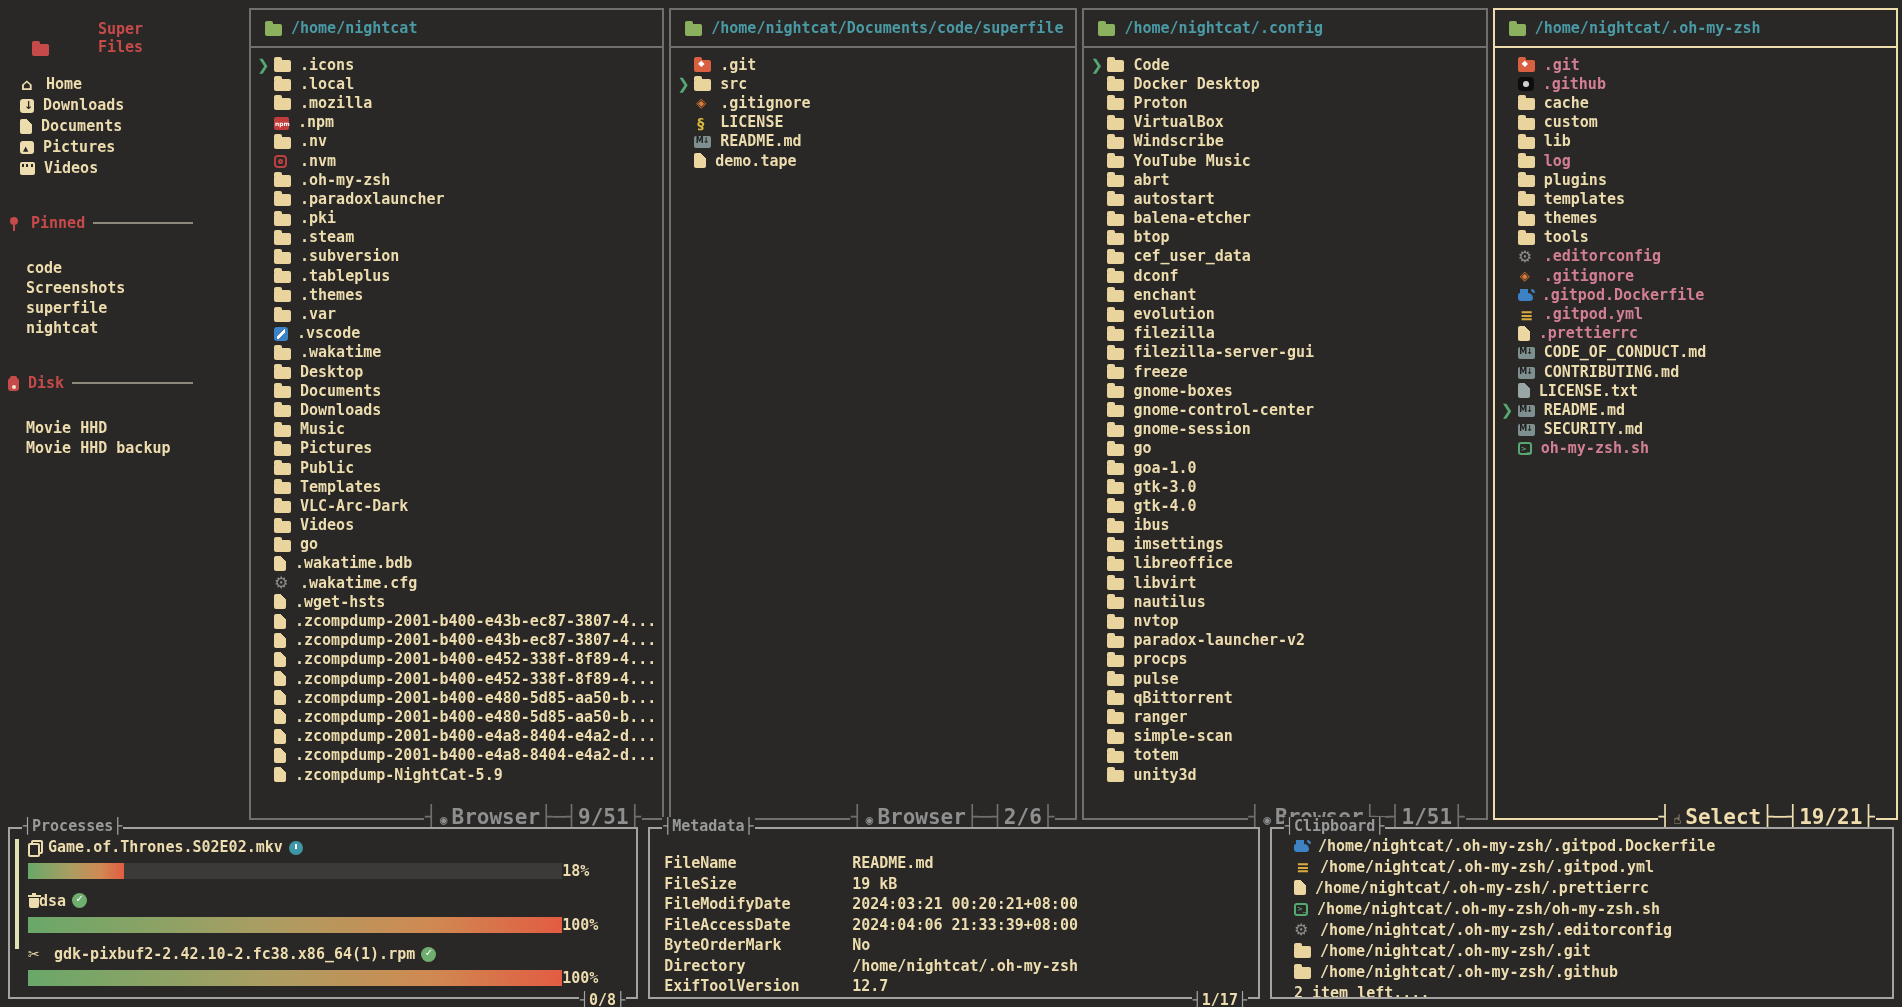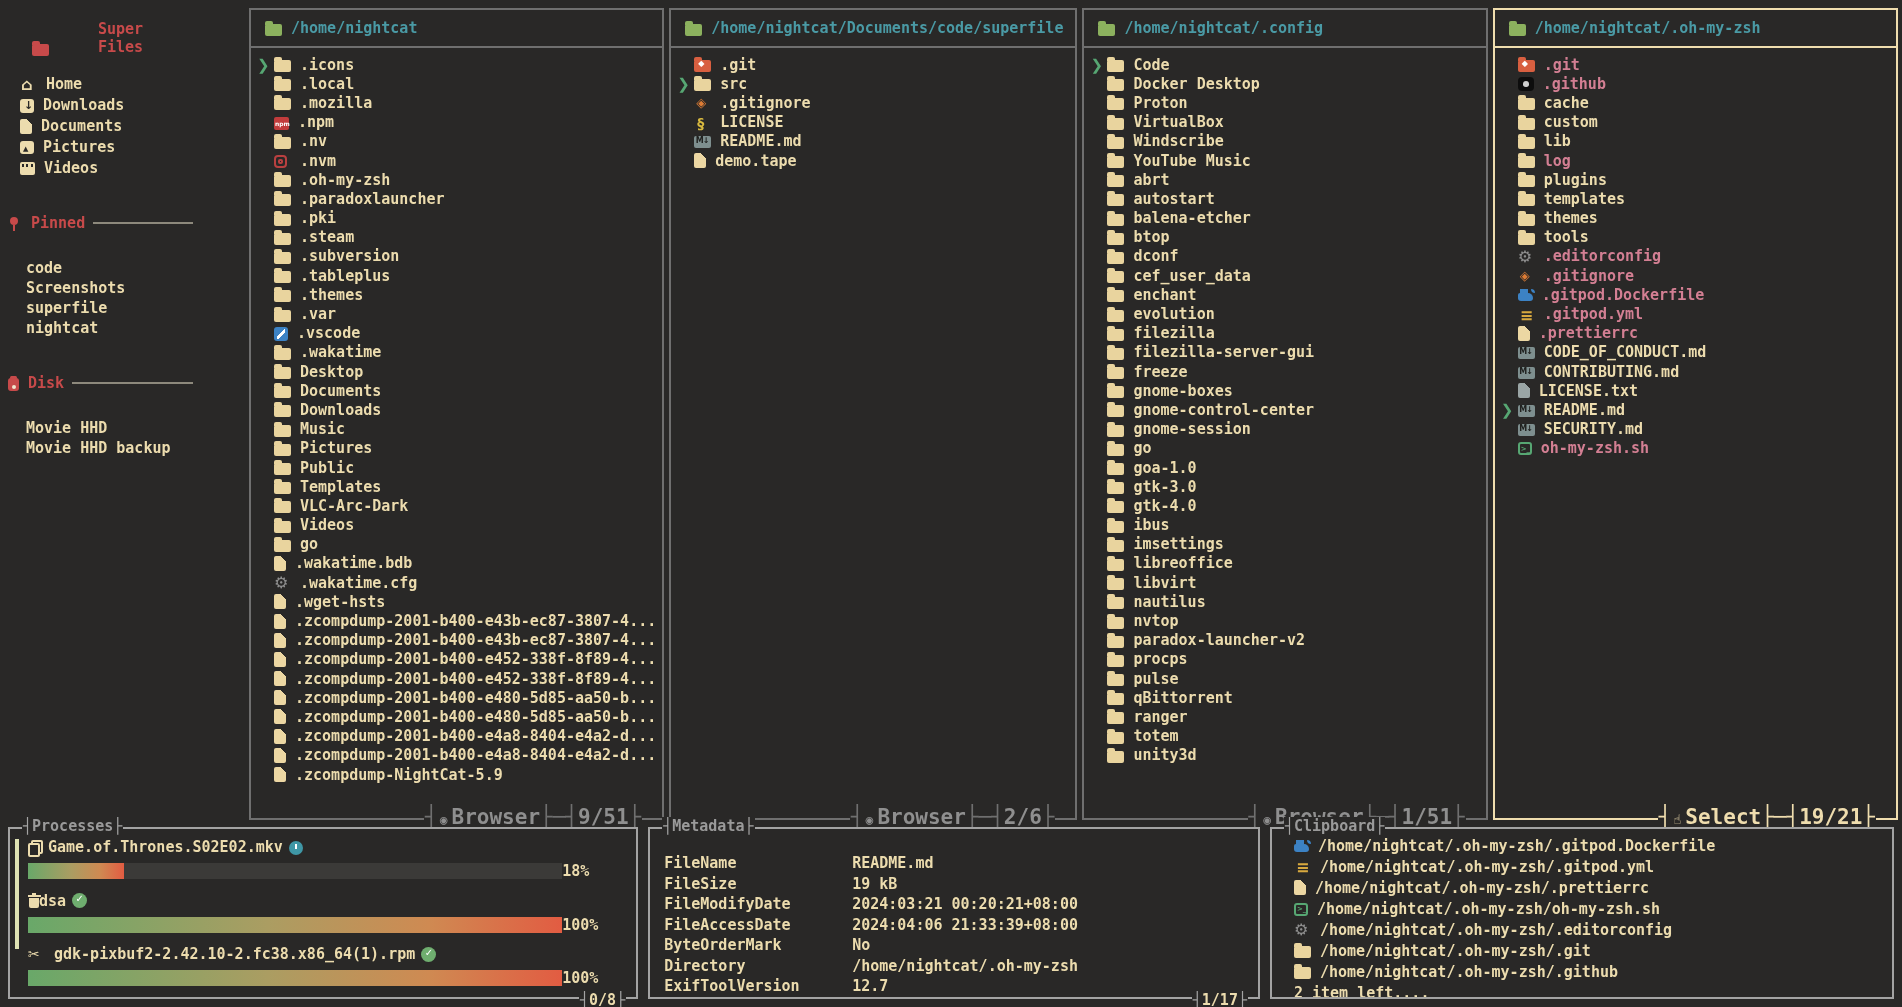--- a/index.html
+++ b/index.html
@@ -467,30 +467,30 @@
             <span class="lbl">balena-etcher</span>
           </div>
           <div class="row">
             <span class="cur"></span>
             <span class="ic folder-icon"></span>
             <span class="lbl">btop</span>
           </div>
           <div class="row">
             <span class="cur"></span>
             <span class="ic folder-icon"></span>
+            <span class="lbl">cef_user_data</span>
+          </div>
+          <div class="row">
+            <span class="cur"></span>
+            <span class="ic folder-icon"></span>
             <span class="lbl">dconf</span>
           </div>
           <div class="row">
             <span class="cur"></span>
             <span class="ic folder-icon"></span>
-            <span class="lbl">cef_user_data</span>
-          </div>
-          <div class="row">
-            <span class="cur"></span>
-            <span class="ic folder-icon"></span>
             <span class="lbl">enchant</span>
           </div>
           <div class="row">
             <span class="cur"></span>
             <span class="ic folder-icon"></span>
             <span class="lbl">evolution</span>
           </div>
           <div class="row">
             <span class="cur"></span>
             <span class="ic folder-icon"></span>
@@ -588,20 +588,25 @@
           </div>
           <div class="row">
             <span class="cur"></span>
             <span class="ic folder-icon"></span>
             <span class="lbl">qBittorrent</span>
           </div>
           <div class="row">
             <span class="cur"></span>
             <span class="ic folder-icon"></span>
             <span class="lbl">ranger</span>
+          </div>
+          <div class="row">
+            <span class="cur"></span>
+            <span class="ic folder-icon"></span>
+            <span class="lbl">simple-scan</span>
           </div>
           <div class="row">
             <span class="cur"></span>
             <span class="ic folder-icon"></span>
             <span class="lbl">totem</span>
           </div>
           <div class="row">
             <span class="cur"></span>
             <span class="ic folder-icon"></span>
             <span class="lbl">unity3d</span>

